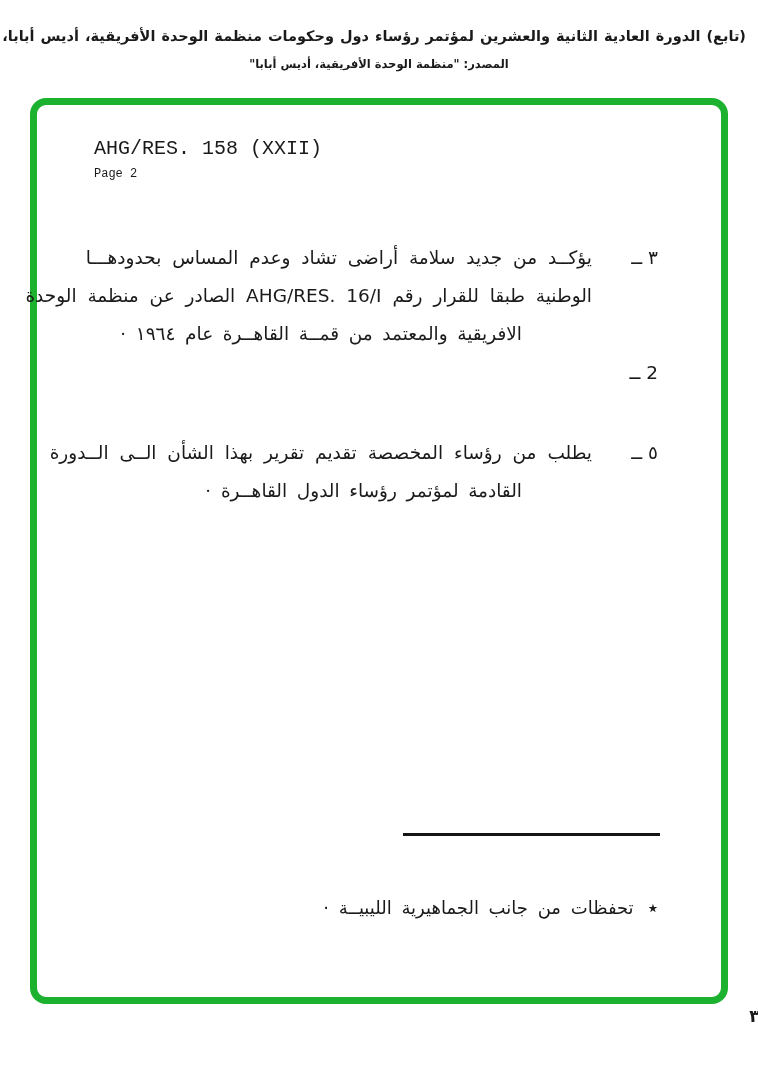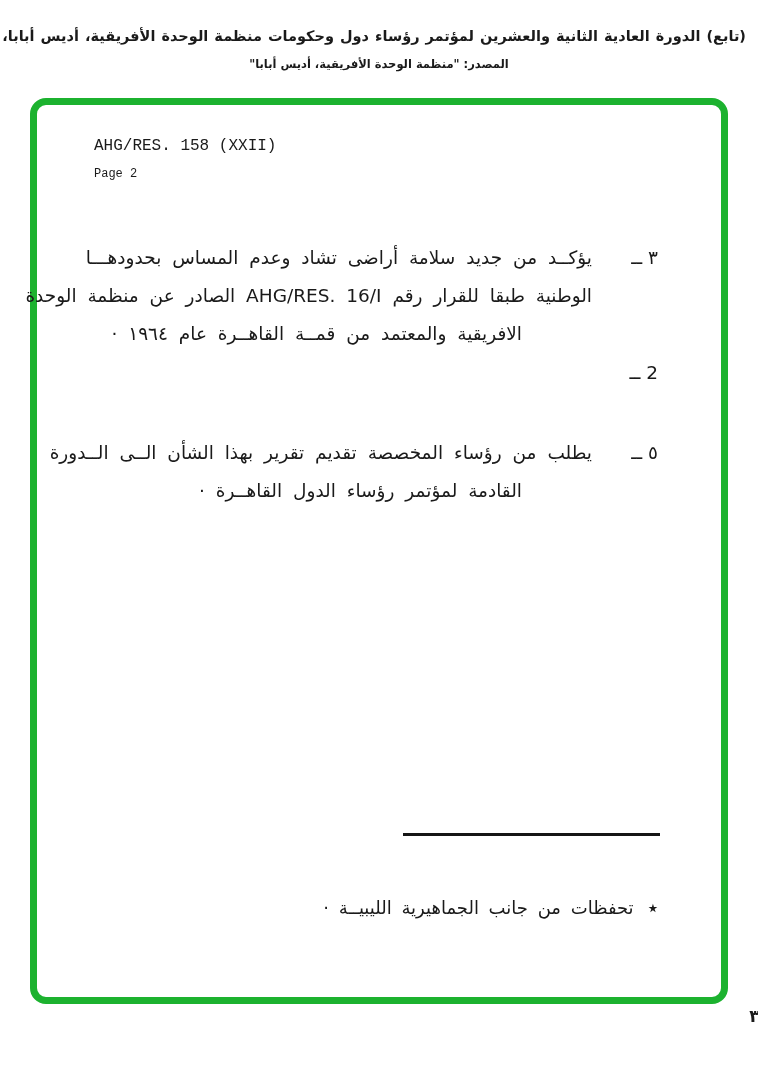--- a/index.html
+++ b/index.html
@@ -40,21 +40,21 @@
     box-sizing: border-box;
     border: 7px solid #1cb22f;
     border-radius: 16px;
     background: transparent;
   }
   
   .docref {
     position: absolute;
     left: 94px; top: 137px;
     font-family: "Liberation Mono", "DejaVu Sans Mono", monospace;
-    font-size: 16px;
+    font-size: 20px;
     white-space: nowrap;
   }
   .pagelabel {
     position: absolute;
     left: 94px; top: 167px;
     font-family: "Liberation Mono", "DejaVu Sans Mono", monospace;
     font-size: 12px;
     white-space: nowrap;
   }
   
@@ -75,21 +75,21 @@
   .para .ptext {
     flex: 1 1 auto;
     padding-right: 6px;
   }
   .para .pline {
     direction: rtl;
     text-align: right;
     white-space: nowrap;
     word-spacing: 5px;
   }
-  .para .pline.indent { padding-right: 70px; }
+  .para .pline.indent { padding-right: 70px; font-family: Liberation Serif, serif; }
   .p3 { top: 239px; }
   .p4 { top: 354px; }
   .p5 { top: 434px; }
   
   .footrule {
     position: absolute;
     top: 833px; left: 403px;
     width: 257px; height: 3px;
     background: #151515;
   }

